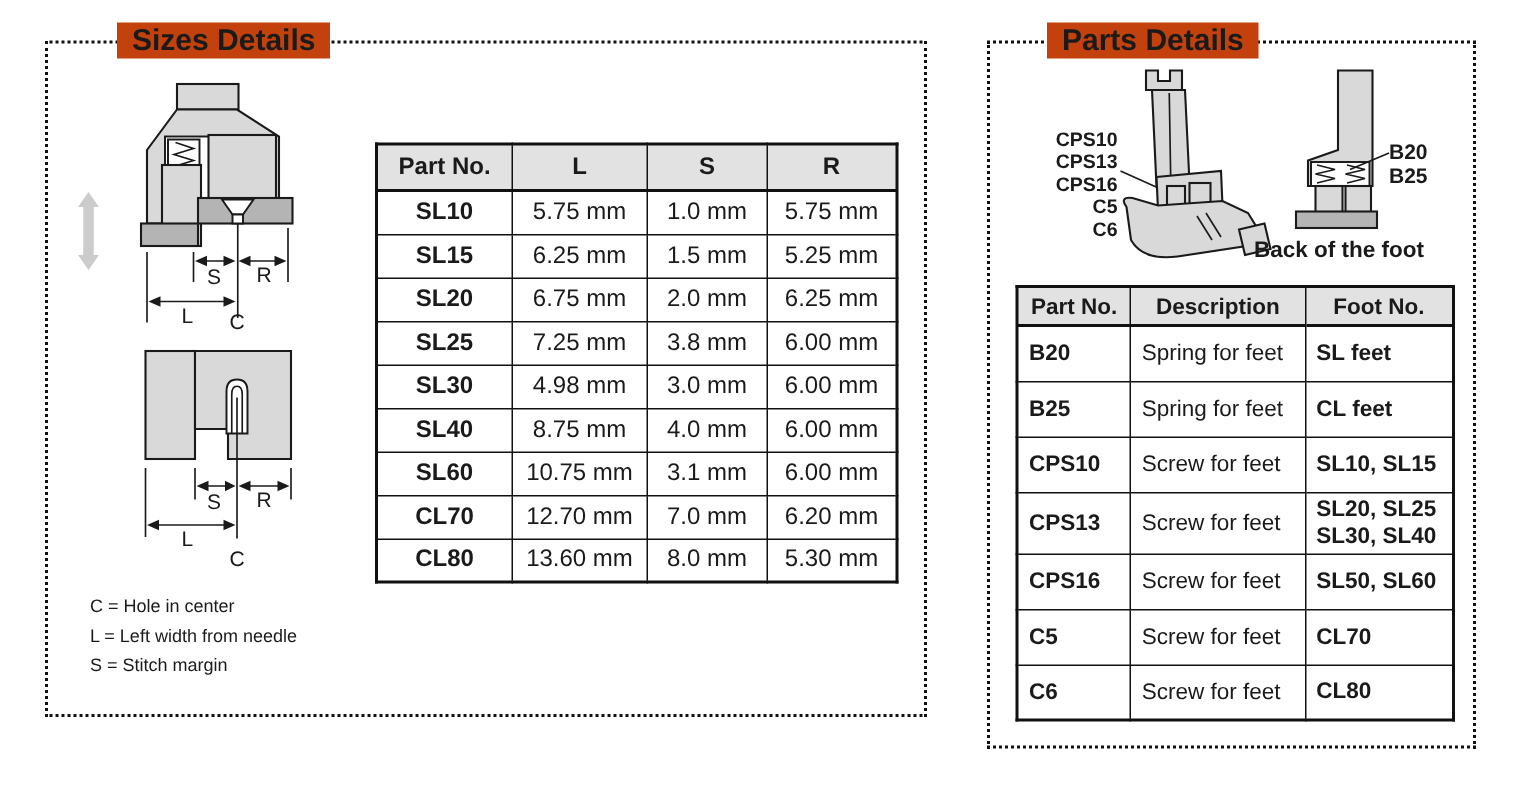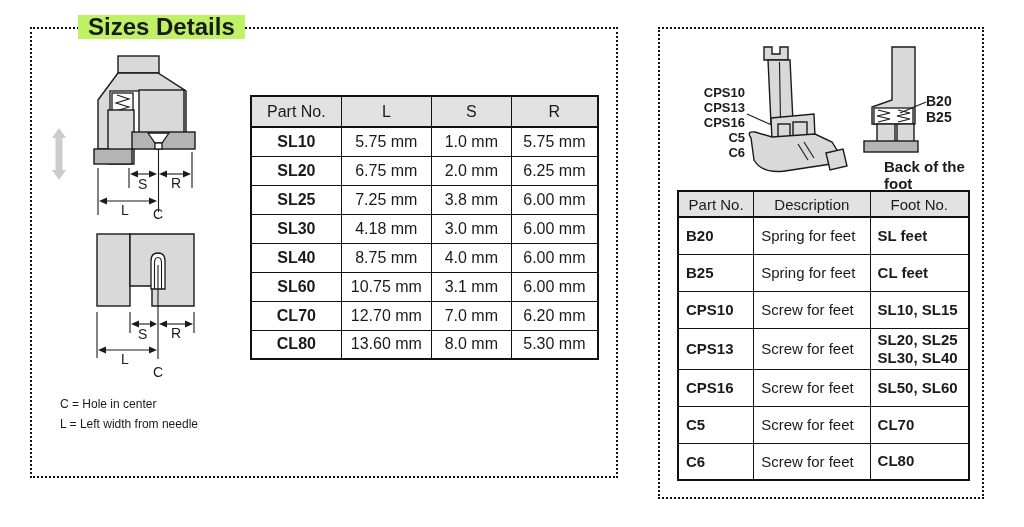--- a/index.html
+++ b/index.html
@@ -9,22 +9,22 @@
     --diagram-mid-gray:#b4b4b4;
     --diagram-arrow-gray:#cccccc;
   }
   *{box-sizing:border-box;margin:0;padding:0;}
   html,body{width:1024px;height:527px;background:#ffffff;overflow:hidden;
     font-family:"Liberation Sans",sans-serif;color:var(--text);}
   .stage{position:relative;width:1024px;height:527px;}
 
   
   .panel{position:absolute;border:2px dotted #111;}
-  .panel-title{position:absolute;top:-14px;background:#bef264;padding:0 10px;
-    font-size:24px;font-weight:bold;white-space:nowrap;line-height:24px;}
+  .panel-title{position:absolute;top:-14px;background:#c2410c;padding:0 10px;
+    font-size:20px;font-weight:bold;white-space:nowrap;line-height:24px;}
 
   #sizes-panel{left:30px;top:27px;width:588px;height:451px;}
   #sizes-panel .panel-title{left:46px;}
   #parts-panel{left:658px;top:27px;width:326px;height:472px;}
   #parts-panel .panel-title{left:38px;}
 
   
   .lg{fill:var(--diagram-light-gray);stroke:#1a1a1a;stroke-width:1.4;}
   .mg{fill:var(--diagram-mid-gray);stroke:#1a1a1a;stroke-width:1.4;}
   .wt{fill:#ffffff;stroke:#1a1a1a;stroke-width:1.3;}
@@ -39,21 +39,21 @@
   #foot-3d-svg{left:82px;top:13px;}
   #foot-back-svg{left:200px;top:13px;}
 
   
   .legend{position:absolute;left:28px;top:366px;font-size:12px;line-height:19.5px;}
 
   
   table{border-collapse:collapse;table-layout:fixed;position:absolute;
     border:2px solid #111;background:#fff;}
   th,td{border:1px solid #111;text-align:center;vertical-align:middle;}
-  th{background:var(--table-header-bg);font-weight:normal;border-bottom:2px solid #111;text-align:center;}
+  th{background:var(--table-header-bg);font-weight:bold;border-bottom:2px solid #111;text-align:center;}
 
   #sizes-table{left:218px;top:66px;width:349px;font-size:16px;}
   #sizes-table th{height:31px;font-size:16px;}
   #sizes-table td{height:29px;text-align:center;}
   #sizes-table td:first-child{font-weight:bold;}
   #sizes-table col:nth-child(1){width:26%;}
   #sizes-table col:nth-child(2){width:26%;}
   #sizes-table col:nth-child(3){width:23%;}
   #sizes-table col:nth-child(4){width:25%;}
 
@@ -65,21 +65,21 @@
   #parts-table col:nth-child(1){width:26%;}
   #parts-table col:nth-child(2){width:40%;}
   #parts-table col:nth-child(3){width:34%;}
 
   
   .screw-labels{position:absolute;left:30px;top:56px;width:55px;text-align:right;
     font-size:13px;font-weight:bold;line-height:15px;}
   .spring-label{position:absolute;left:266px;font-size:14px;font-weight:bold;line-height:15px;}
   #spring-label-0{top:65px;}
   #spring-label-1{top:81px;}
-  .back-caption{position:absolute;left:176px;top:129px;font-size:15px;font-weight:bold;margin-left:48px;}
+  .back-caption{position:absolute;left:176px;top:129px;font-size:15px;font-weight:bold;}
 </style>
 </head>
 <body>
 
 <div class="stage">
 
   <div class="panel" id="sizes-panel">
     <div class="panel-title">Sizes Details</div>
 
     <svg id="front-view-svg" width="180" height="172" viewBox="46 48 180 172">
@@ -152,20 +152,21 @@
       </g>
       <text class="dim" x="136" y="337">S</text>
       <text class="dim" x="169" y="336">R</text>
       <text class="dim" x="119" y="362">L</text>
       <text class="dim" x="151" y="375">C</text>
     </svg>
 
     <div class="legend">
       <div>C = Hole in center</div>
       <div>L = Left width from needle</div>
+      <div>S = Stitch margin</div>
     </div>
 
     <table id="sizes-table">
       <colgroup>
           <col>
           <col>
           <col>
           <col>
         </colgroup>
     <thead>
@@ -177,34 +178,40 @@
           </tr>
         </thead>
         <tbody>
           <tr>
             <td>SL10</td>
             <td>5.75 mm</td>
             <td>1.0 mm</td>
             <td>5.75 mm</td>
           </tr>
           <tr>
+            <td>SL15</td>
+            <td>6.25 mm</td>
+            <td>1.5 mm</td>
+            <td>5.25 mm</td>
+          </tr>
+          <tr>
             <td>SL20</td>
             <td>6.75 mm</td>
             <td>2.0 mm</td>
             <td>6.25 mm</td>
           </tr>
           <tr>
             <td>SL25</td>
             <td>7.25 mm</td>
             <td>3.8 mm</td>
             <td>6.00 mm</td>
           </tr>
           <tr>
             <td>SL30</td>
-            <td>4.18 mm</td>
+            <td>4.98 mm</td>
             <td>3.0 mm</td>
             <td>6.00 mm</td>
           </tr>
           <tr>
             <td>SL40</td>
             <td>8.75 mm</td>
             <td>4.0 mm</td>
             <td>6.00 mm</td>
           </tr>
           <tr>
@@ -223,20 +230,21 @@
             <td>CL80</td>
             <td>13.60 mm</td>
             <td>8.0 mm</td>
             <td>5.30 mm</td>
           </tr>
         </tbody>
       </table>
   </div>
 
   <div class="panel" id="parts-panel">
+    <div class="panel-title">Parts Details</div>
 
     <svg id="foot-3d-svg" width="140" height="150" viewBox="740 40 140 150">
       <line class="thin" x1="745" y1="112" x2="774" y2="125"></line>
       <path class="lg" d="M762,58 V45 H770 V52 H778 V45 H786 V58 Z"></path>
       <polygon class="lg" points="766,58 788,58 791,120 769,122"></polygon>
       <line class="thin" x1="777.5" y1="60" x2="778.5" y2="119"></line>
       <polygon class="lg" points="769,116 812,112 813,135 770,138"></polygon>
       <rect class="lg" x="776" y="122" width="12" height="13"></rect>
       <rect class="lg" x="791" y="120" width="14" height="14"></rect>
       <path class="lg" d="M749,136 Q744,129 753,130 L770,135 L813,132 L830,140 L838,153 L829,162 L783,169 Q760,172 752,158 Z"></path>

